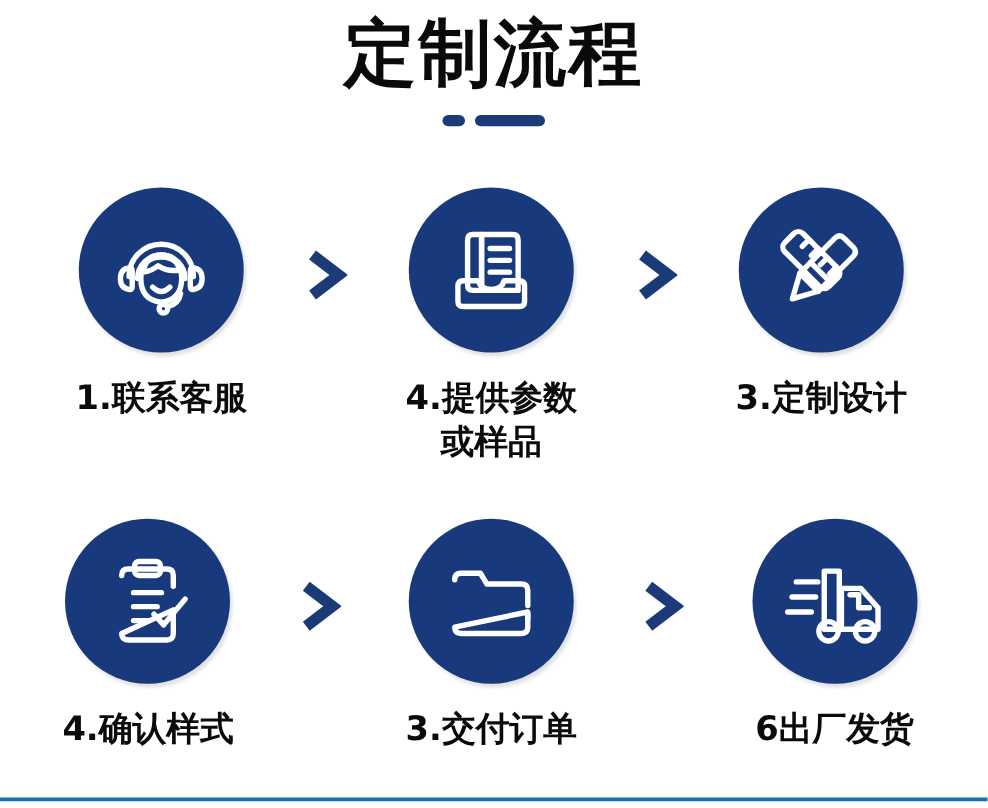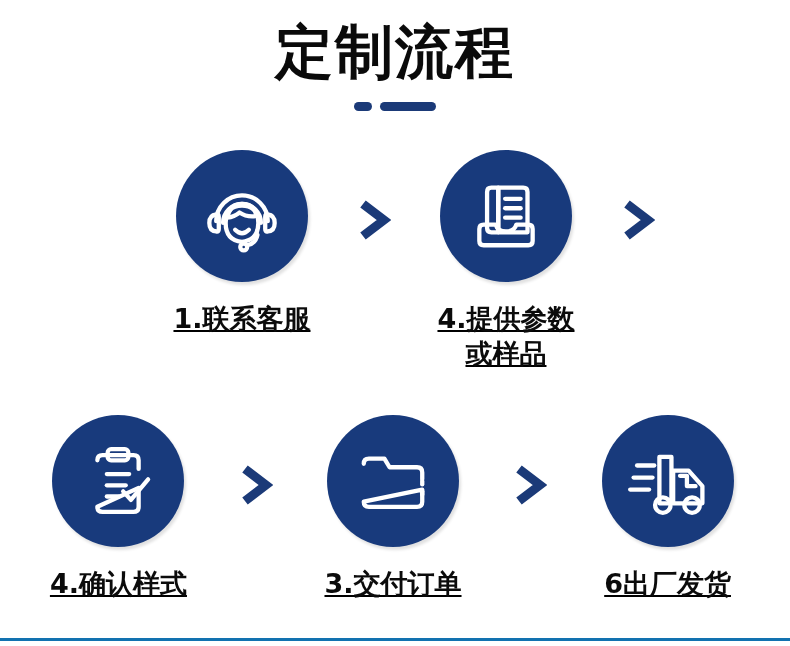--- a/index.html
+++ b/index.html
@@ -26,21 +26,21 @@
   
   .header {
     position: absolute;
     top: 0;
     left: 0;
     width: 790px;
     text-align: center;
   }
   .page-title {
     margin: 0;
-    padding-top: 22px;
+    padding-top: 12px;
     font-size: 58px;
     line-height: 1.05;
     font-weight: 700;
     letter-spacing: 2px;
     color: #0a0a0a;
     font-family: "DejaVu Sans", "Liberation Sans", sans-serif;
   }
   .divider {
     margin-top: 18px;
     display: flex;
@@ -63,21 +63,20 @@
     background: #1b3a78;
     display: block;
   }
 
   
   .steps {
     position: absolute;
     top: 150px;
     left: 0;
     width: 638px;
-    text-decoration: underline;
   }
   .row {
     display: flex;
     align-items: flex-start;
     justify-content: center;
     width: 790px;
   }
   .row-1 { height: 265px; }
   .row-2 { height: 200px; gap: 10px; }
 
@@ -225,20 +224,43 @@
         <div class="step-label">4.提供参数
 或样品</div>
       </div>
 
       <div class="arrow">
         <svg viewBox="0 0 34 44">
           <polyline points="6,6 27,22 6,38"></polyline>
         </svg>
       </div>
 
+      <div class="step step-3">
+        <div class="circle">
+          <svg viewBox="0 0 100 100">
+            <g transform="rotate(45 50 50)">
+
+              <rect x="8" y="38" width="58" height="24" rx="6"></rect>
+              <path d="M22 38 l0 9"></path>
+              <path d="M34 38 l0 9"></path>
+              <path d="M46 38 l0 9"></path>
+              <path d="M58 38 l0 9"></path>
+            </g>
+            <g transform="rotate(-45 50 50)">
+
+              <path d="M34 38 l46 0 q6 0 6 6 l0 12 q0 6 -6 6 l-46 0 z"></path>
+
+              <path d="M34 38 l-22 12 l22 12 z"></path>
+
+              <path d="M48 38 l0 24"></path>
+            </g>
+          </svg>
+        </div>
+        <div class="step-label">3.定制设计</div>
+      </div>
 
     </div>
 
     <div class="row row-2">
 
       <div class="step step-4">
         <div class="circle">
           <svg viewBox="0 0 100 100">
 
             <path d="M26 26 q0 -6 6 -6 l36 0 q6 0 6 6 l0 10 M74 58 l0 22 q0 6 -6 6 l-36 0 q-6 0 -6 -6 z"></path>

